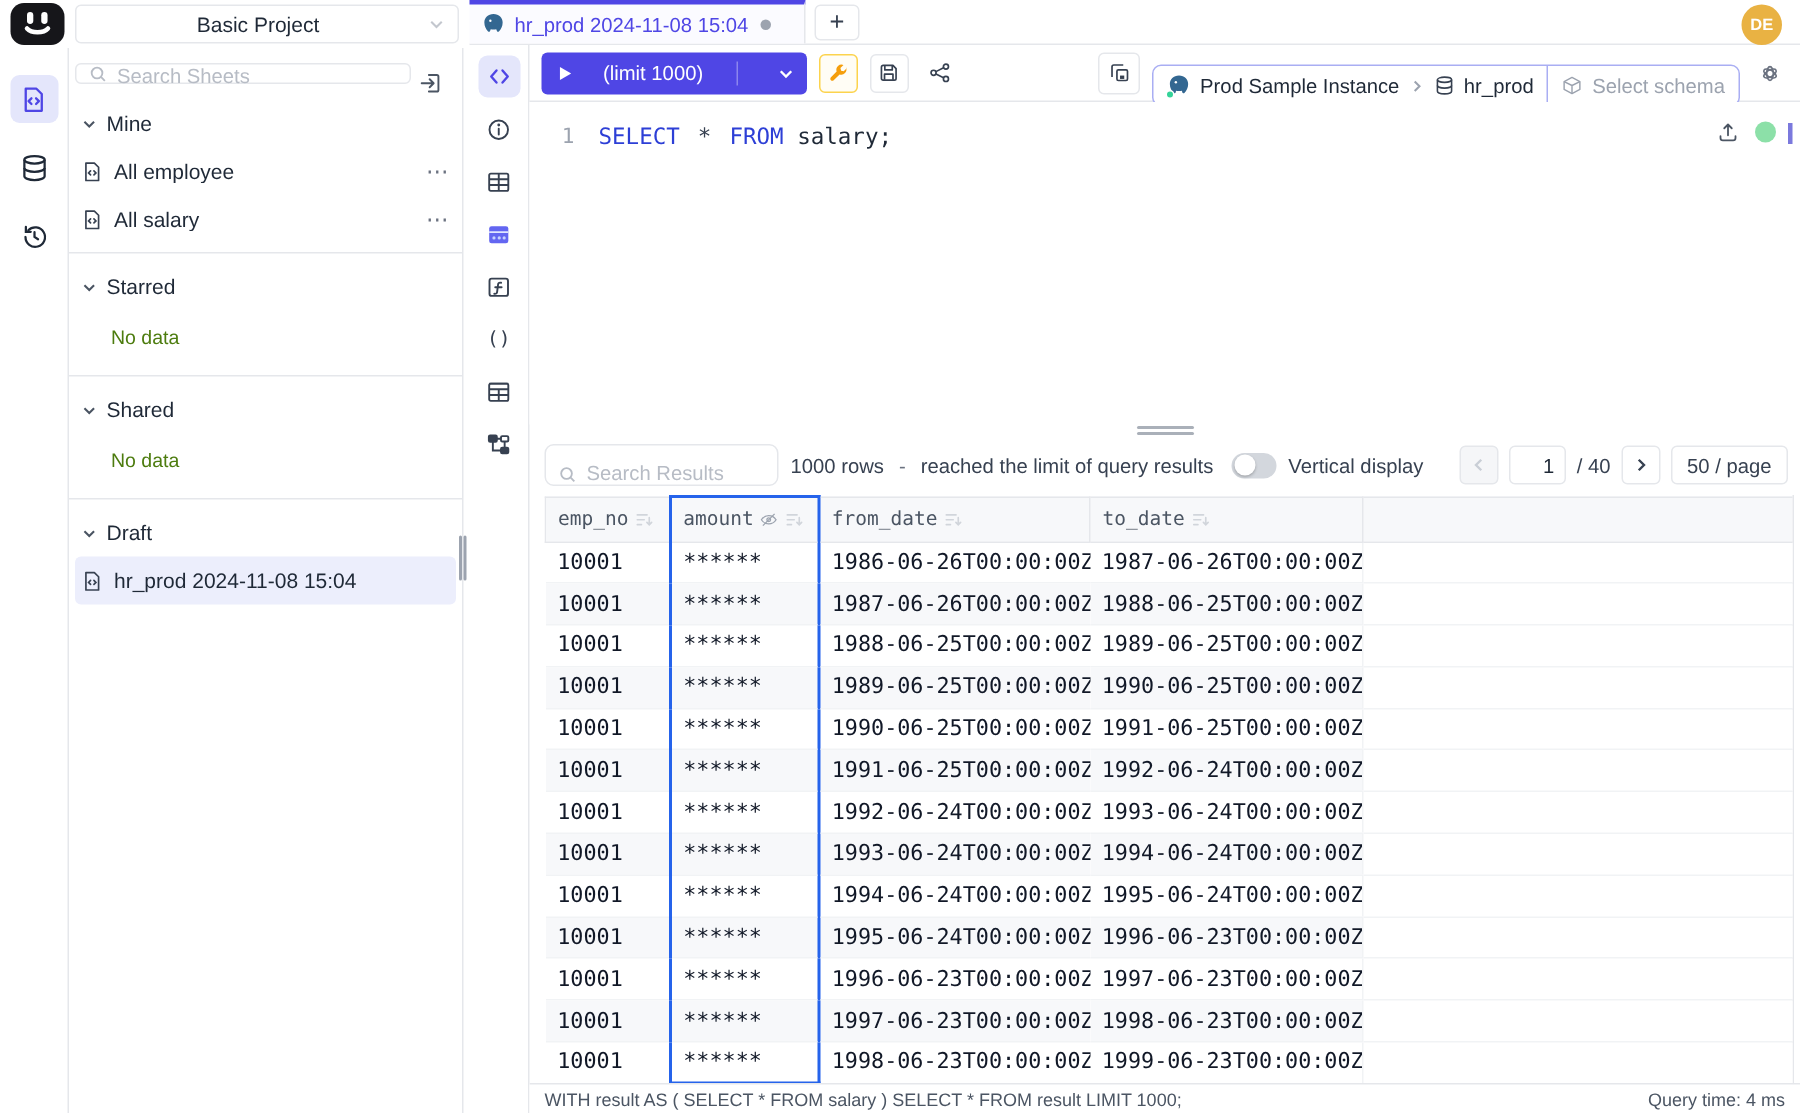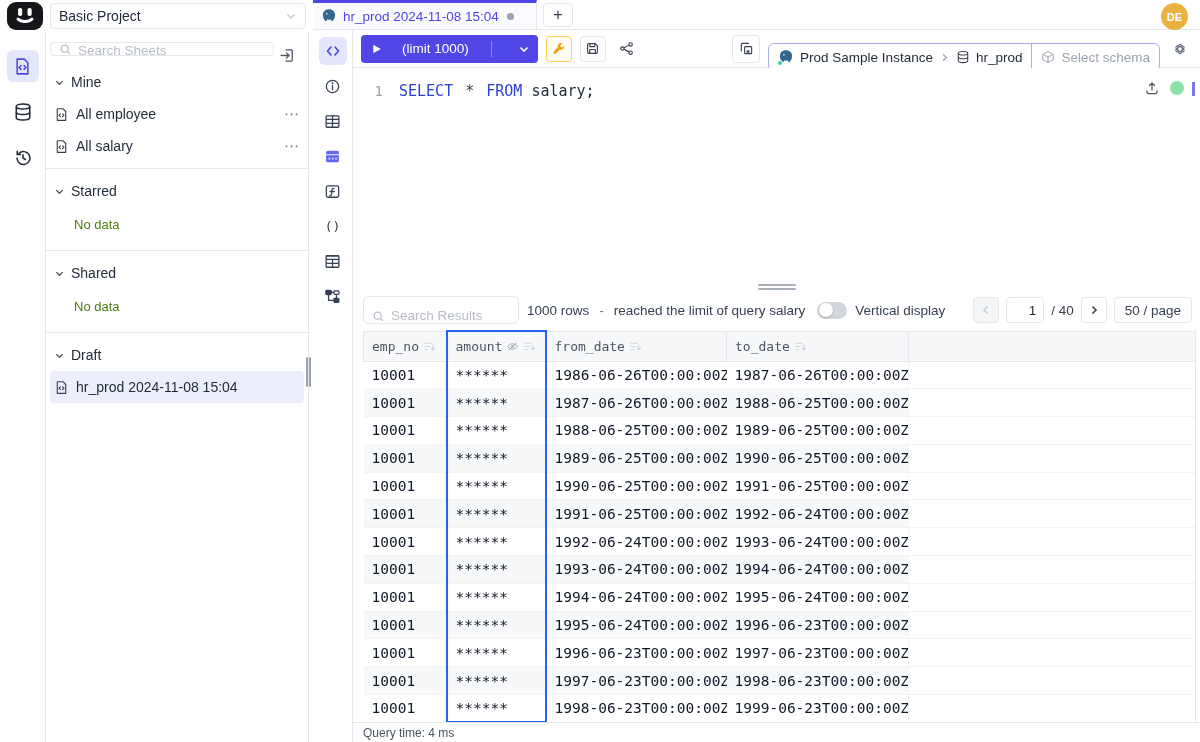--- a/index.html
+++ b/index.html
@@ -6,21 +6,21 @@
   html,body { width:1200px; height:742px; background:#fff; font-family:"Liberation Sans",sans-serif; color:#1f2937; overflow:hidden; }
   .abs { position:absolute; }
   body { position:relative; }
   svg { display:block; }
   .ic { display:inline-flex; align-items:center; justify-content:center; flex:none; }
 
   
   #topbar-left { left:0; top:0; width:310px; height:32px; display:flex; align-items:center; gap:6px; padding:0 4px 0 6px; }
   .logo { width:38px; height:28px; }
   .project-select { flex:1; height:26px; border:1px solid #e5e7eb; border-radius:4px; display:flex; align-items:center; padding:0 8px; font-size:14px; color:#1f2937; background:#fff; }
-  .project-select .lbl { flex:1; }
+  .project-select .lbl { flex:1;text-align:center; }
 
   
   #rail { left:0; top:32px; width:46px; height:710px; border-right:1px solid #e5e7eb; display:flex; flex-direction:column; align-items:center; padding-top:18px; gap:14px; }
   .rail-item { width:32px; height:32px; border-radius:6px; display:flex; align-items:center; justify-content:center; }
   .rail-item.active { background:#e4e6fb; }
 
   
   #sidebar { left:46px; top:32px; width:263px; height:710px; border-right:1px solid #e5e7eb; padding-top:8px; }
   .search-box { margin:2px 4px 10px 4px; height:14px; border:1px solid #e5e7eb; border-radius:4px; display:flex; align-items:flex-start; gap:6px; padding:0 8px; width:224px; }
   .search-box input { border:none; outline:none; flex:1; font-size:13.5px; color:#1f2937; font-family:inherit; background:transparent; min-width:0; }
@@ -466,21 +466,21 @@
     <span class="ic">
         <svg width="13" height="13" viewBox="0 0 16 16" fill="none" stroke="#b7bcc5" stroke-width="1.5">
           <circle cx="7" cy="7" r="4.4"></circle>
           <path d="m10.4 10.4 3 3"></path>
         </svg>
       </span>
     <input placeholder="Search Results" style="">
   </div>
   <span class="res-txt">1000 rows</span>
   <span class="res-txt res-dash">-</span>
-  <span class="res-txt">reached the limit of query salary</span>
+  <span class="res-txt">reached the limit of query results</span>
   <span class="toggle">
       <span class="knob"></span>
     </span>
   <span class="res-txt">Vertical display</span>
   <div class="pager">
     <div class="pg-btn disabled">
       <span class="ic">
           <svg width="12" height="12" viewBox="0 0 12 12" fill="none" stroke="#c9ced6" stroke-width="1.6">
             <path d="M7.5 2.5 4 6l3.5 3.5"></path>
           </svg>
@@ -652,14 +652,15 @@
           <td class="col-amount">******</td>
           <td>1998-06-23T00:00:00Z</td>
           <td>1999-06-23T00:00:00Z</td>
           <td class="filler"></td>
         </tr>
       </tbody>
   </table>
 </div>
 
 <div id="footer" class="abs">
+  <span>WITH result AS ( SELECT * FROM salary ) SELECT * FROM result LIMIT 1000;</span>
   <span>Query time: 4 ms</span>
 </div>
 
 </body></html>

